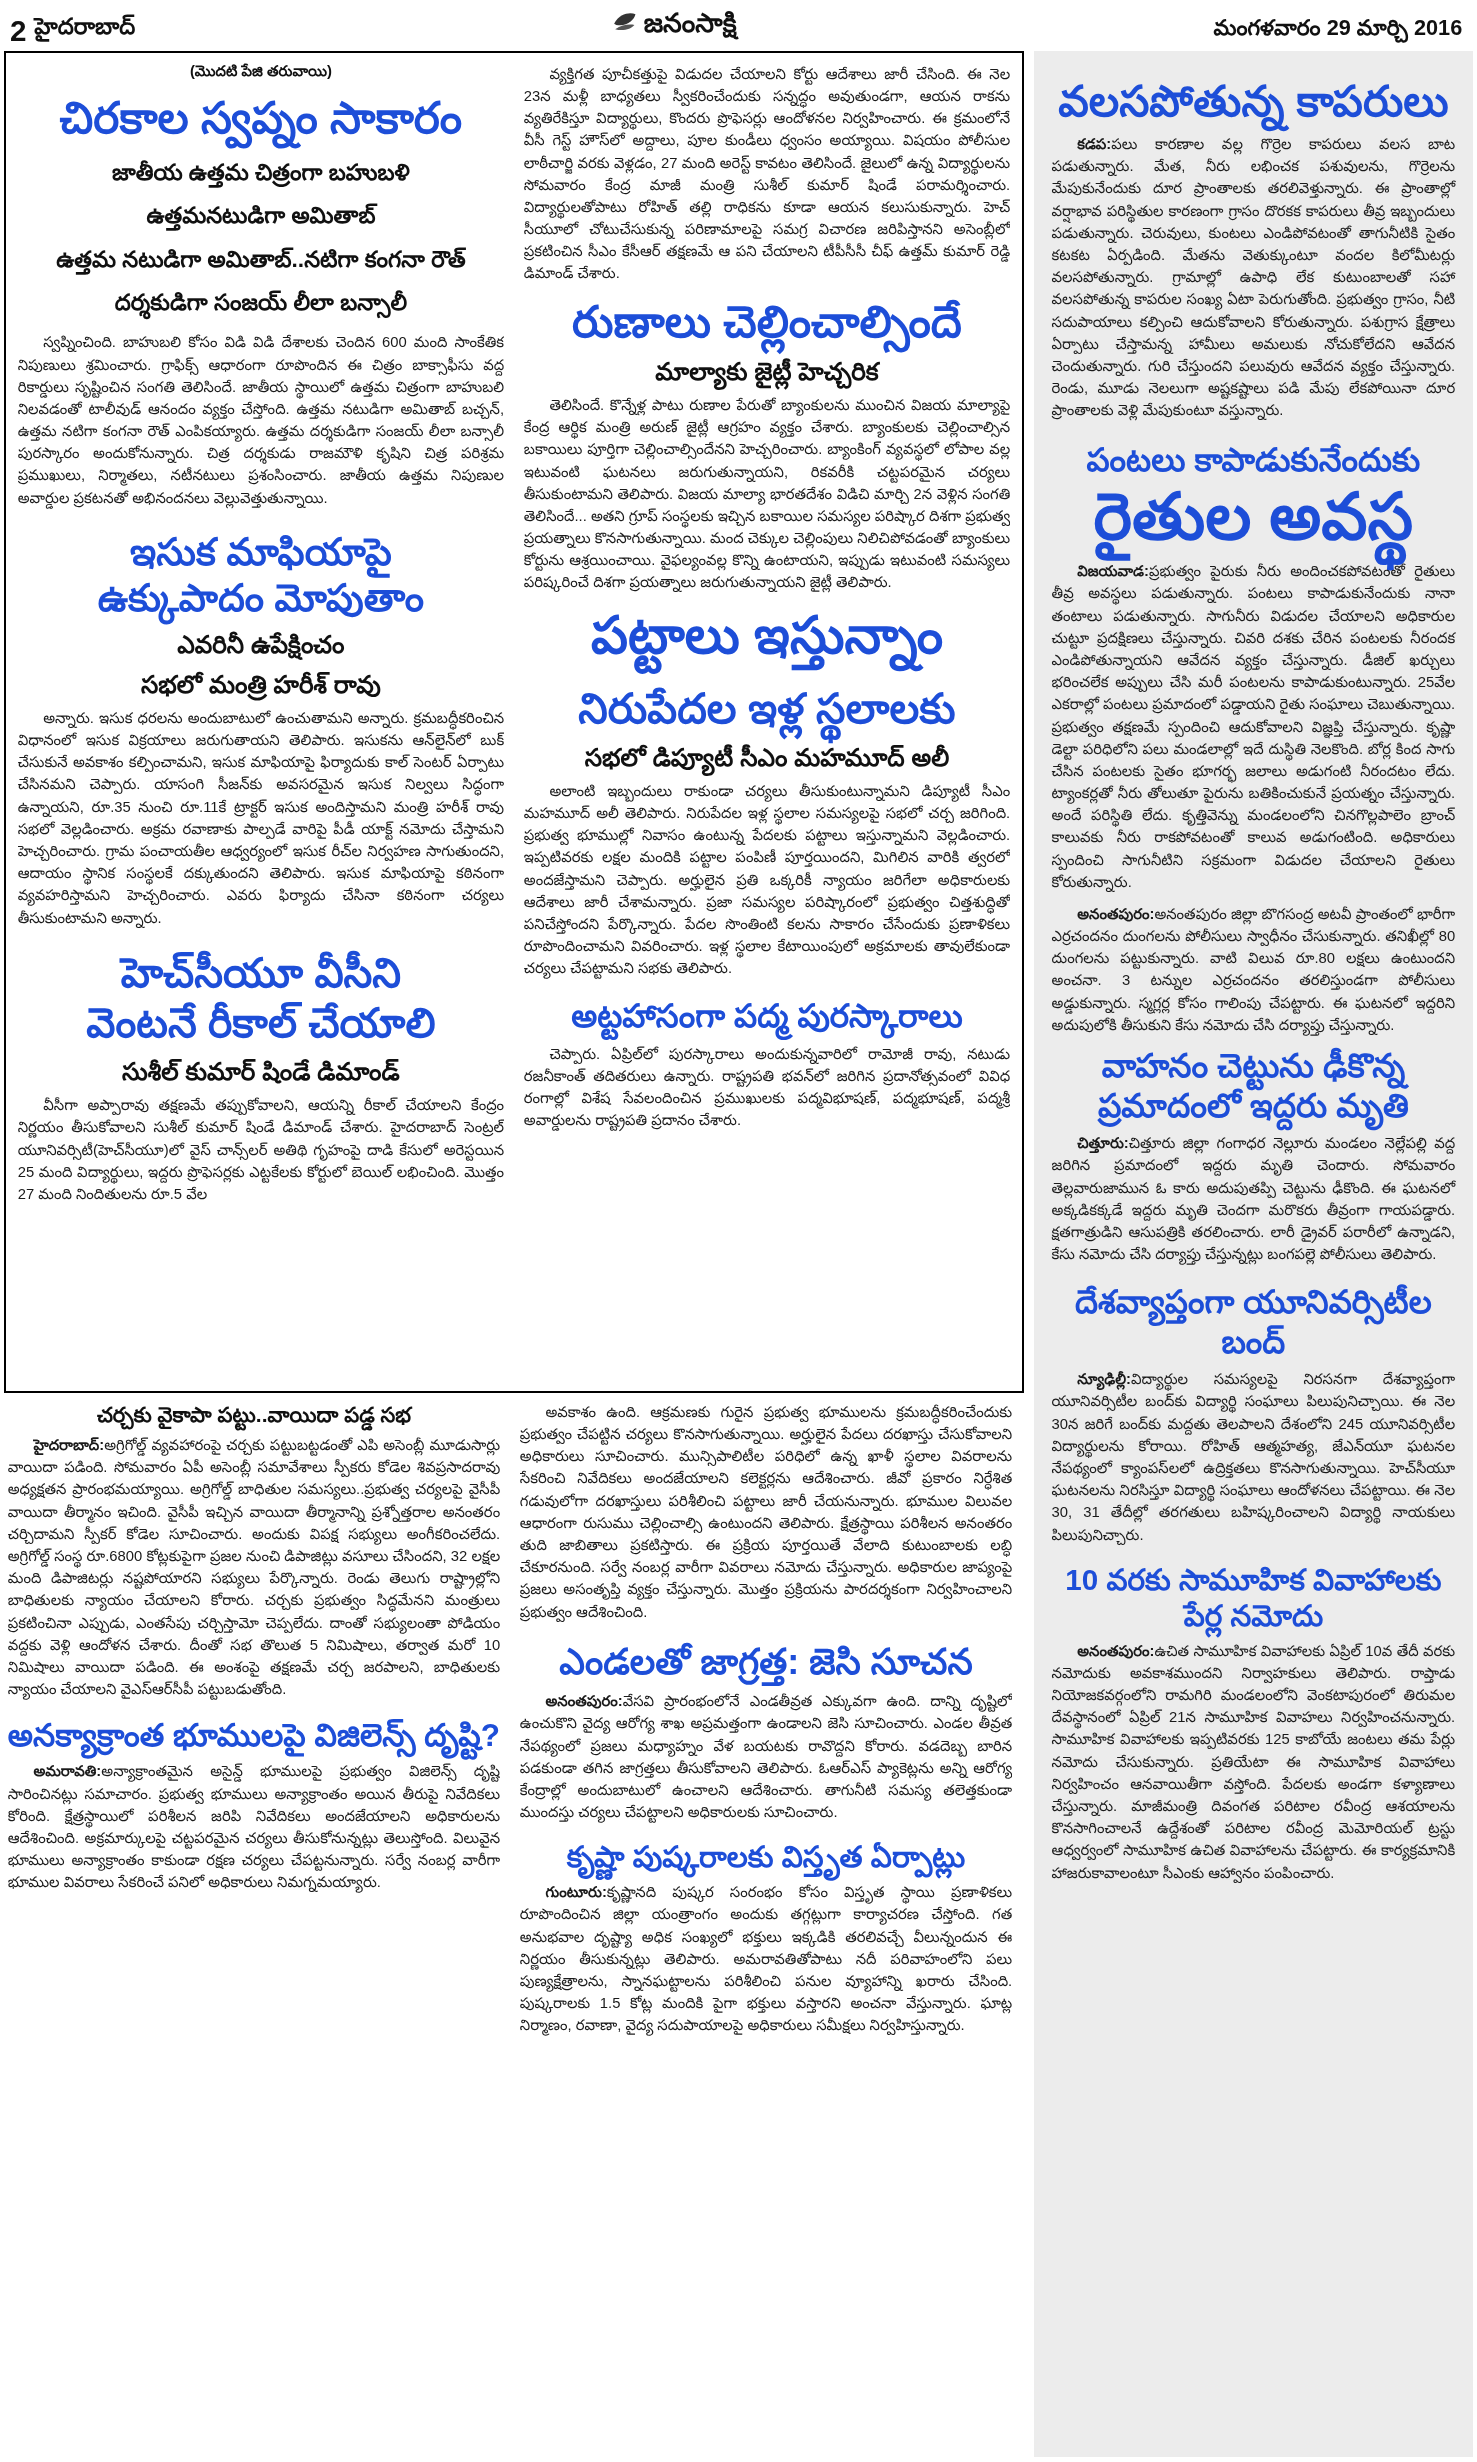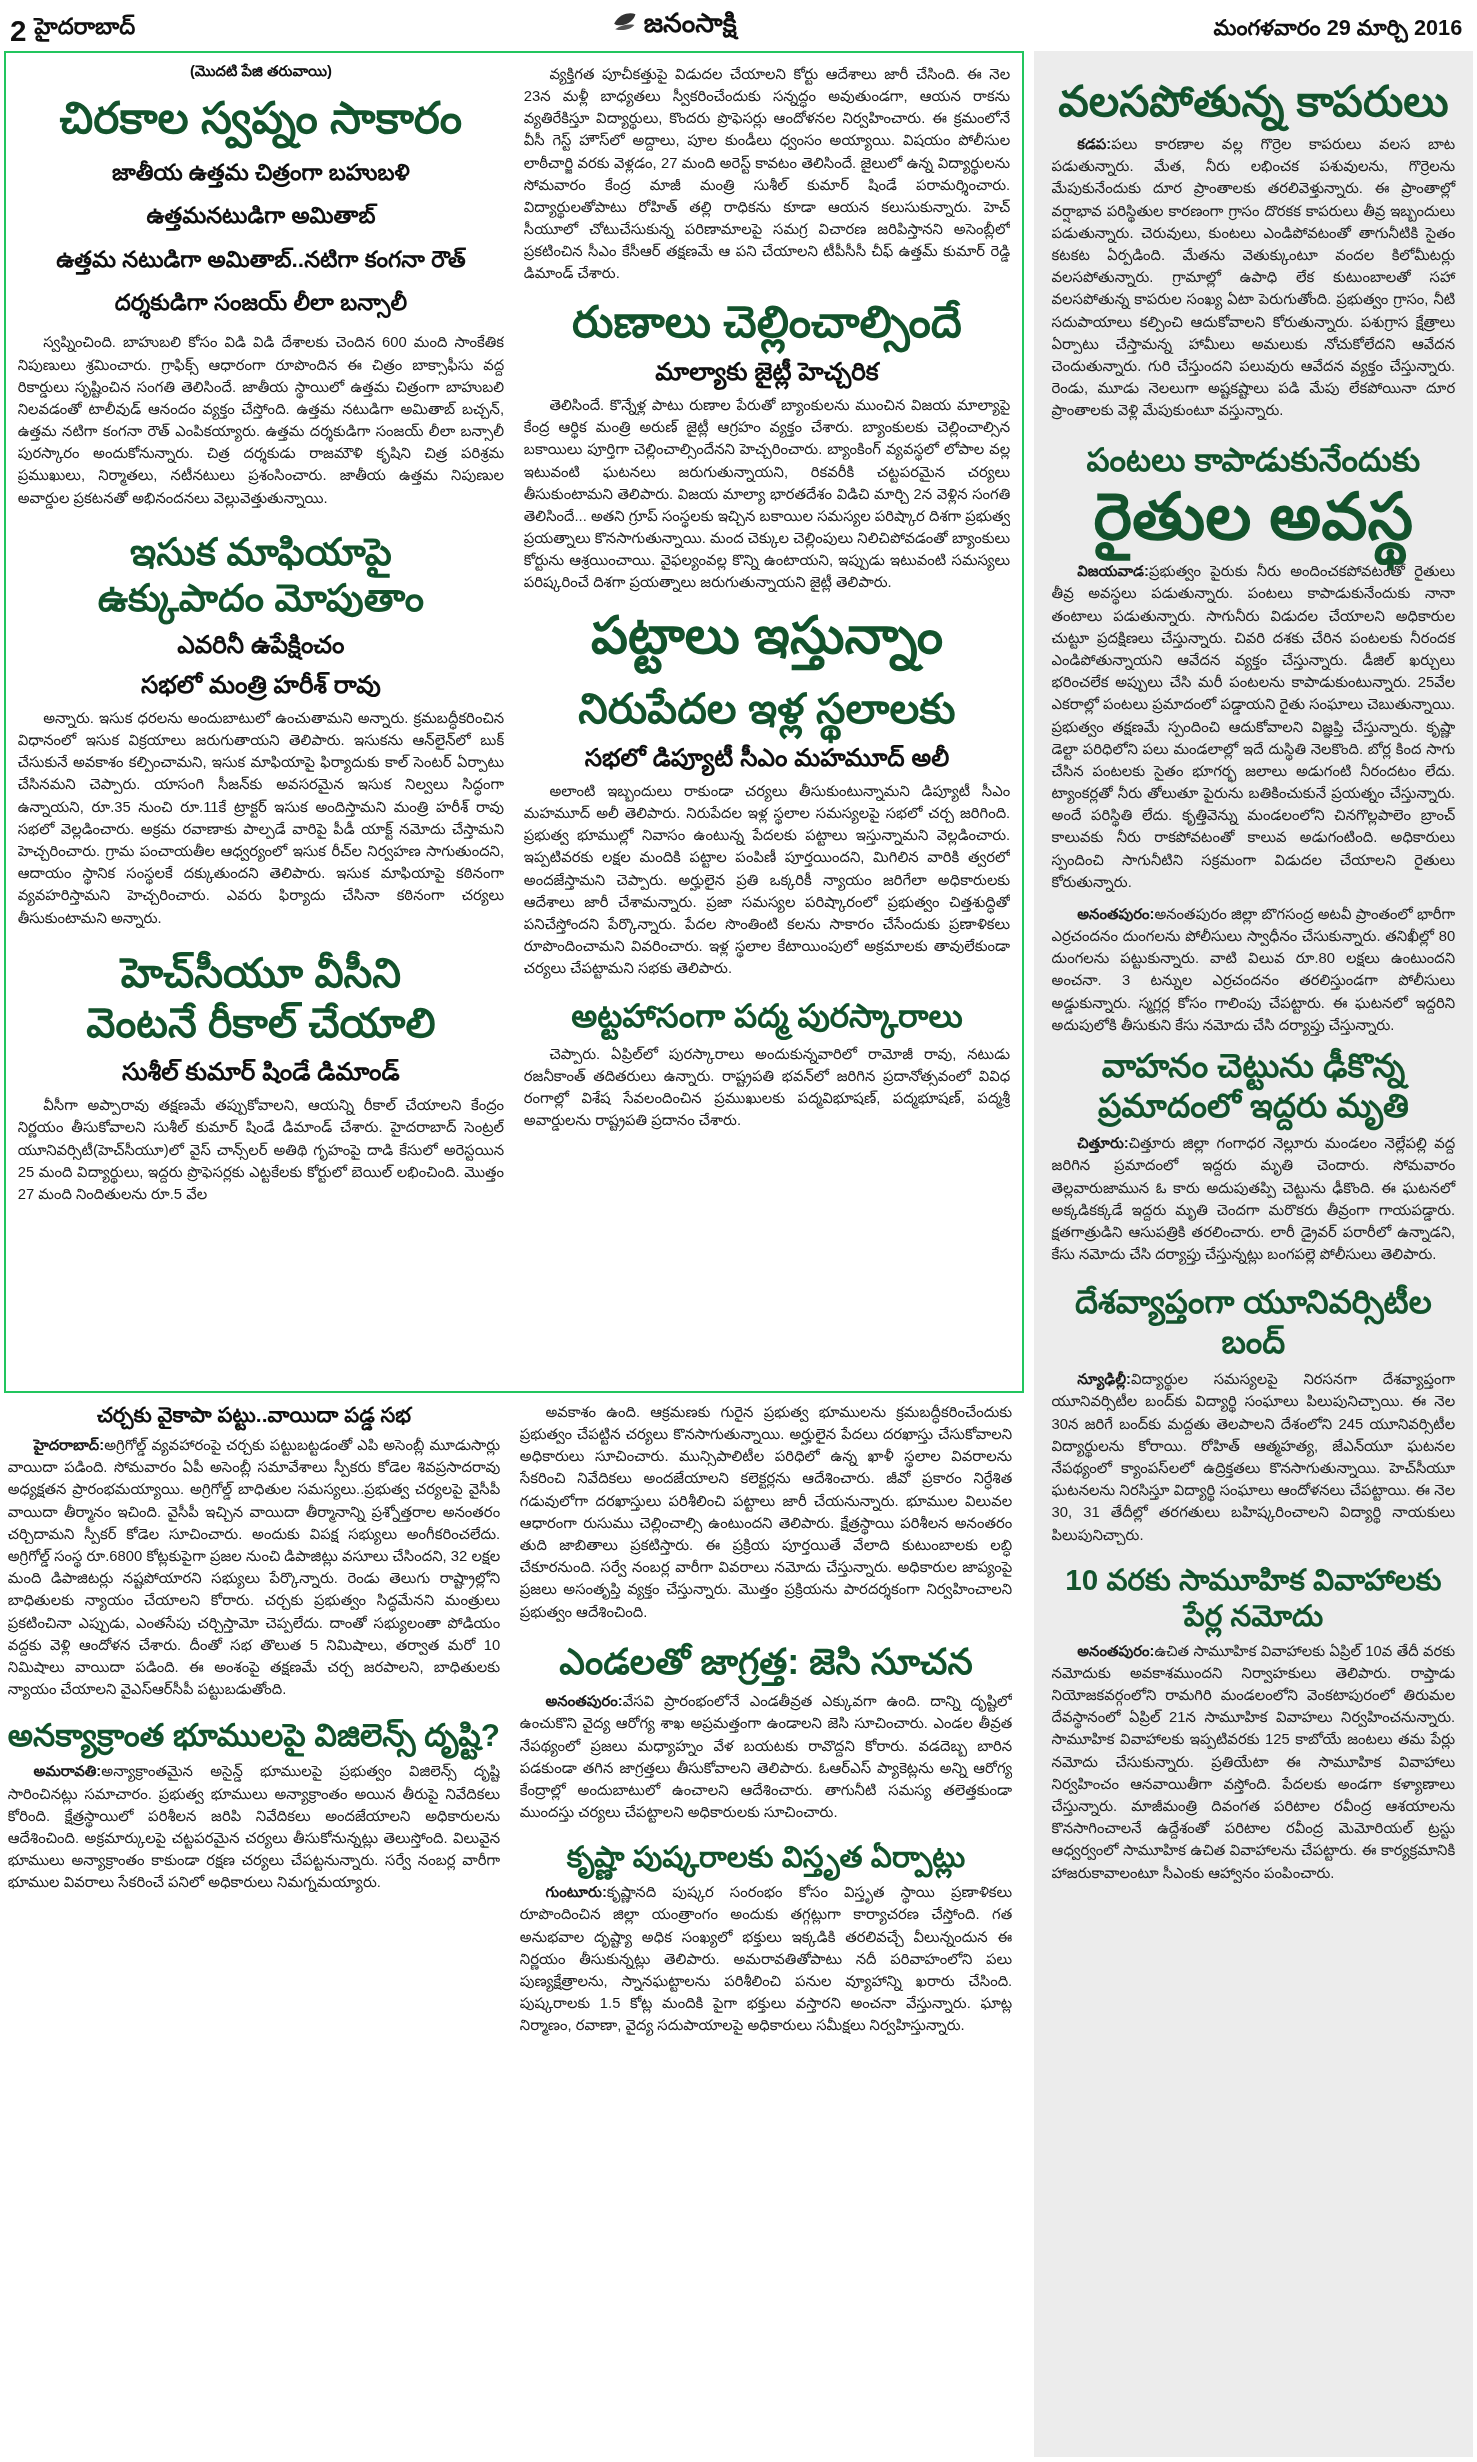--- a/index.html
+++ b/index.html
@@ -23,29 +23,29 @@
 
   
   .content { display:flex; align-items:flex-start; }
   .left-main { width:1024px; padding-left:3.9px; }
   .right-rail {
     width:439px; margin-left:9.9px; background:#ececec;
     height:2406px; padding:9.9px 17.7px 9.9px 17.7px; overflow:hidden;
   }
 
   .boxed {
-    border:2px solid #22c55e; height:1342px;
+    border:2px solid #000000; height:1342px;
     display:flex; gap:19.7px; padding:3.9px 11.8px 0 11.8px; overflow:hidden;
   }
   .below { display:flex; gap:19.7px; height:1062px; padding:2px 11.8px 0 3.9px; overflow:hidden; }
   .bcol { flex:1; min-width:0; overflow:hidden; }
 
   
   .kicker { text-align:center; font-size:14.8px; font-weight:bold; margin:5.9px 0 0; }
-  .headline { text-align:center; font-weight:bold; line-height:1.22; white-space:pre-line; color:#14532d; }
+  .headline { text-align:center; font-weight:bold; line-height:1.22; white-space:pre-line; color:#1d4ed8; }
   .h46 { font-size:44px; margin:7.9px 0 3.9px; }
   .h40 { font-size:38px; margin:19.7px 0 5.9px; }
   .h42 { font-size:41px; margin:19.7px 0 5.9px; }
   .h44 { font-size:42px; margin:15.8px 0 0; }
   .h52 { font-size:52px; margin:0 0 5.9px; }
   .h34 { font-size:32.5px; margin:17.7px 0 3.9px; }
   .h48 { font-size:45px; margin:9.9px 0 3.9px; line-height:1.28; }
   .h33 { font-size:31.5px; margin:15.8px 0 3.9px; }
   .h38 { font-size:36px; margin:17.7px 0 5.9px; }
   .h31 { font-size:29.6px; margin:15.8px 0 3.9px; }

